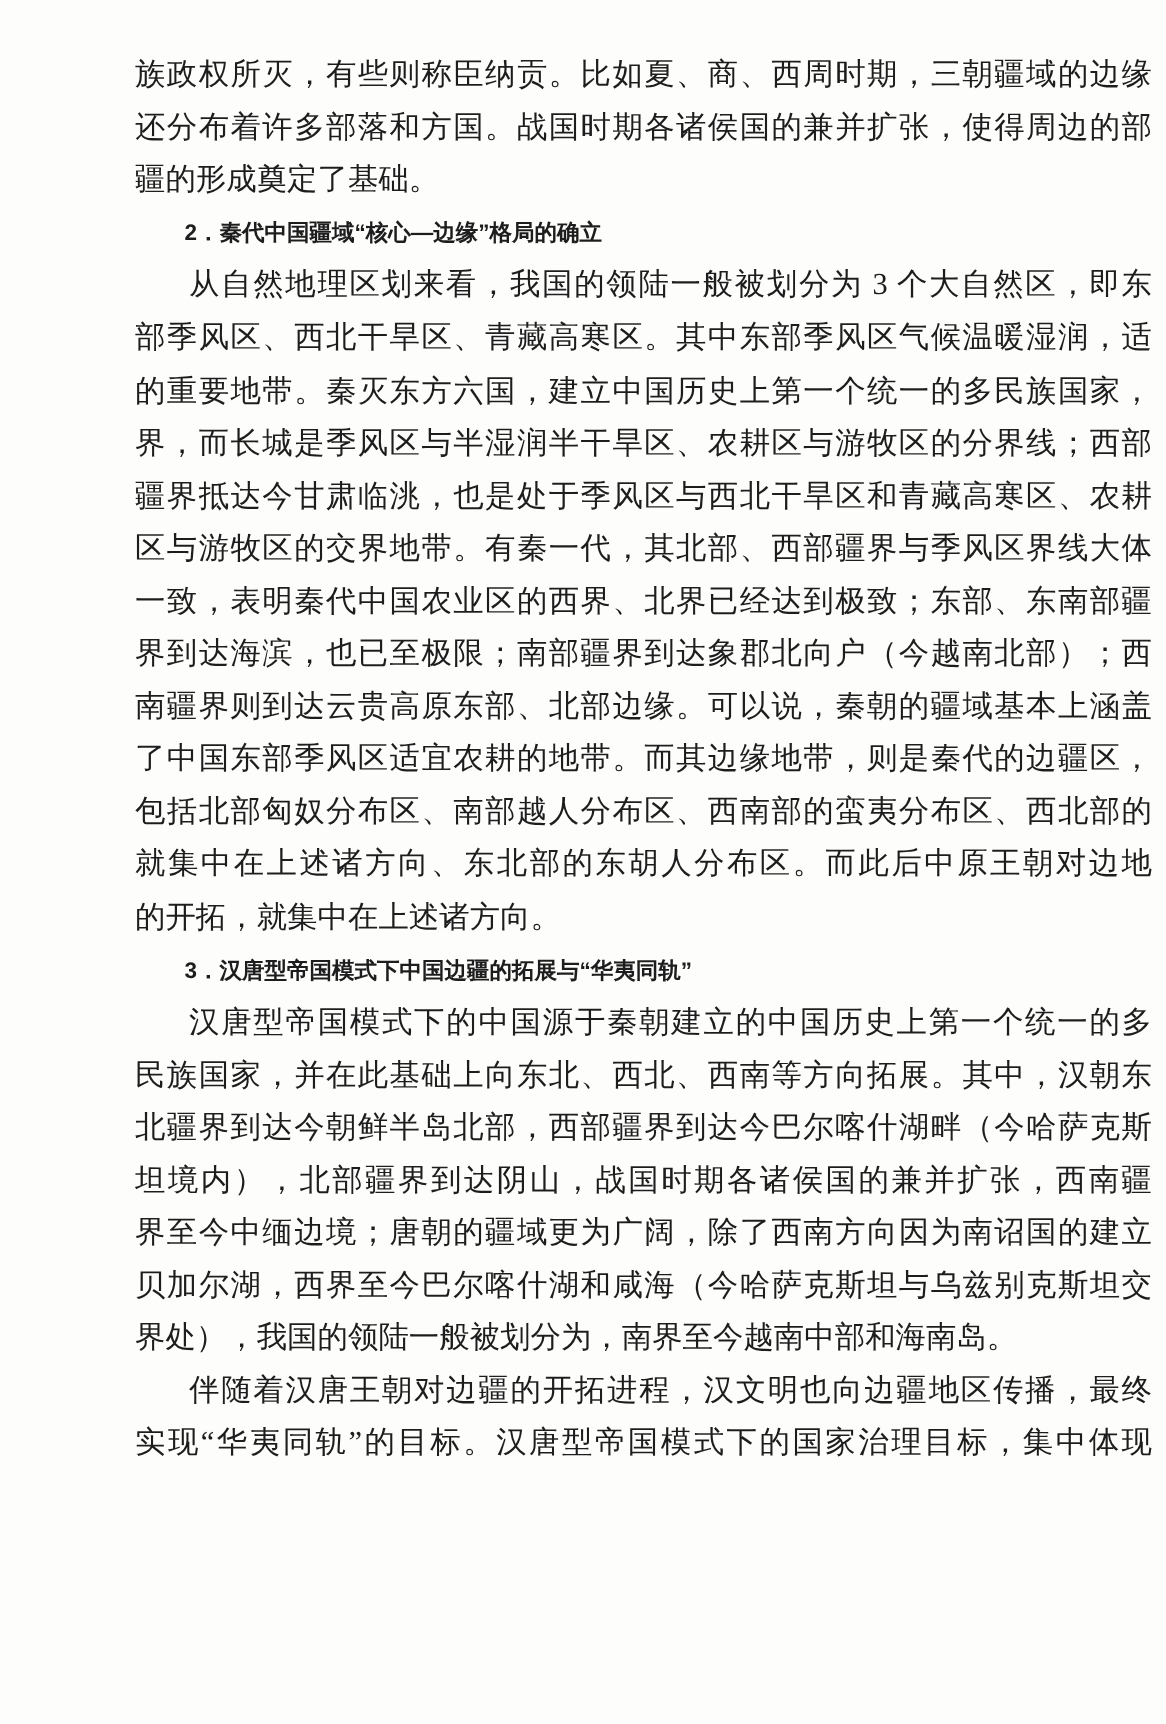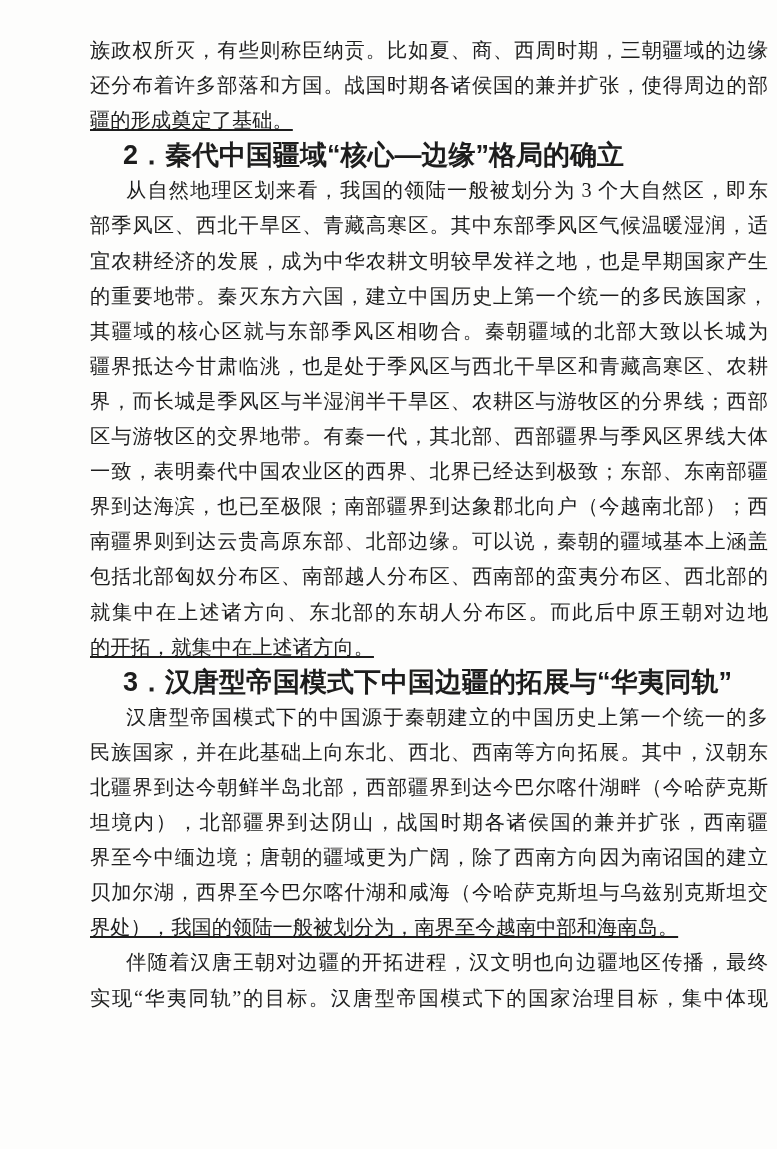--- a/index.html
+++ b/index.html
@@ -23,56 +23,54 @@
     font-size: 20.3px;
     line-height: 35.1px;
     height: 35.1px;
     overflow: hidden;
     text-align: justify;
     text-align-last: justify;
     text-justify: inter-character;
   }
   .line.para-end {
     text-align-last: left;
-    text-decoration: underline;
   }
   .line.indent {
     padding-left: 36px;
     font-family: Liberation Serif, serif;
   }
   .heading {
     font-family: "Liberation Sans", "DejaVu Sans", sans-serif;
     font-weight: 700;
-    font-size: 27px;
+    font-size: 15px;
     line-height: 35.1px;
     height: 35.1px;
     padding-left: 33px;
     overflow: hidden;
     white-space: nowrap;
   }
 </style>
 </head>
 <body style="background: rgb(253, 253, 252);">
 
 <div class="page" style="background: rgb(253, 253, 252); color: rgb(29, 29, 29);">
     <div class="line">族政权所灭，有些则称臣纳贡。比如夏、商、西周时期，三朝疆域的边缘</div>
     <div class="line">还分布着许多部落和方国。战国时期各诸侯国的兼并扩张，使得周边的部</div>
     <div class="line para-end">疆的形成奠定了基础。</div>
     <div class="heading">2．秦代中国疆域“核心—边缘”格局的确立</div>
     <div class="line indent">从自然地理区划来看，我国的领陆一般被划分为 3 个大自然区，即东</div>
     <div class="line">部季风区、西北干旱区、青藏高寒区。其中东部季风区气候温暖湿润，适</div>
-    <div class="line">宜农耕经济的发展，成为中华农耕文明较早发祥之地，也是早期国家产生</div>
     <div class="line">的重要地带。秦灭东方六国，建立中国历史上第一个统一的多民族国家，</div>
-    <div class="line">其疆域的核心区就与东部季风区相吻合。秦朝疆域的北部大致以长城为</div>
+    <div class="line">界，而长城是季风区与半湿润半干旱区、农耕区与游牧区的分界线；西部</div>
     <div class="line">疆界抵达今甘肃临洮，也是处于季风区与西北干旱区和青藏高寒区、农耕</div>
-    <div class="line">界，而长城是季风区与半湿润半干旱区、农耕区与游牧区的分界线；西部</div>
     <div class="line">区与游牧区的交界地带。有秦一代，其北部、西部疆界与季风区界线大体</div>
     <div class="line">一致，表明秦代中国农业区的西界、北界已经达到极致；东部、东南部疆</div>
     <div class="line">界到达海滨，也已至极限；南部疆界到达象郡北向户（今越南北部）；西</div>
     <div class="line">南疆界则到达云贵高原东部、北部边缘。可以说，秦朝的疆域基本上涵盖</div>
+    <div class="line">了中国东部季风区适宜农耕的地带。而其边缘地带，则是秦代的边疆区，</div>
     <div class="line">包括北部匈奴分布区、南部越人分布区、西南部的蛮夷分布区、西北部的</div>
     <div class="line">就集中在上述诸方向、东北部的东胡人分布区。而此后中原王朝对边地</div>
     <div class="line para-end">的开拓，就集中在上述诸方向。</div>
     <div class="heading">3．汉唐型帝国模式下中国边疆的拓展与“华夷同轨”</div>
     <div class="line indent">汉唐型帝国模式下的中国源于秦朝建立的中国历史上第一个统一的多</div>
     <div class="line">民族国家，并在此基础上向东北、西北、西南等方向拓展。其中，汉朝东</div>
     <div class="line">北疆界到达今朝鲜半岛北部，西部疆界到达今巴尔喀什湖畔（今哈萨克斯</div>
     <div class="line">坦境内），北部疆界到达阴山，战国时期各诸侯国的兼并扩张，西南疆</div>
     <div class="line">界至今中缅边境；唐朝的疆域更为广阔，除了西南方向因为南诏国的建立</div>
     <div class="line">贝加尔湖，西界至今巴尔喀什湖和咸海（今哈萨克斯坦与乌兹别克斯坦交</div>

